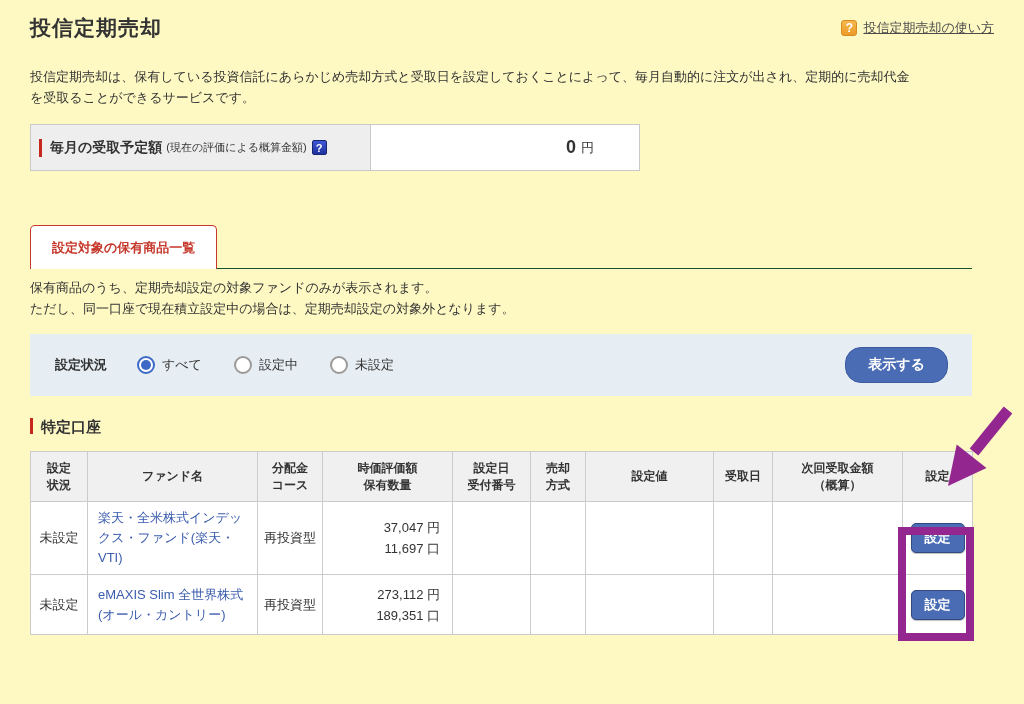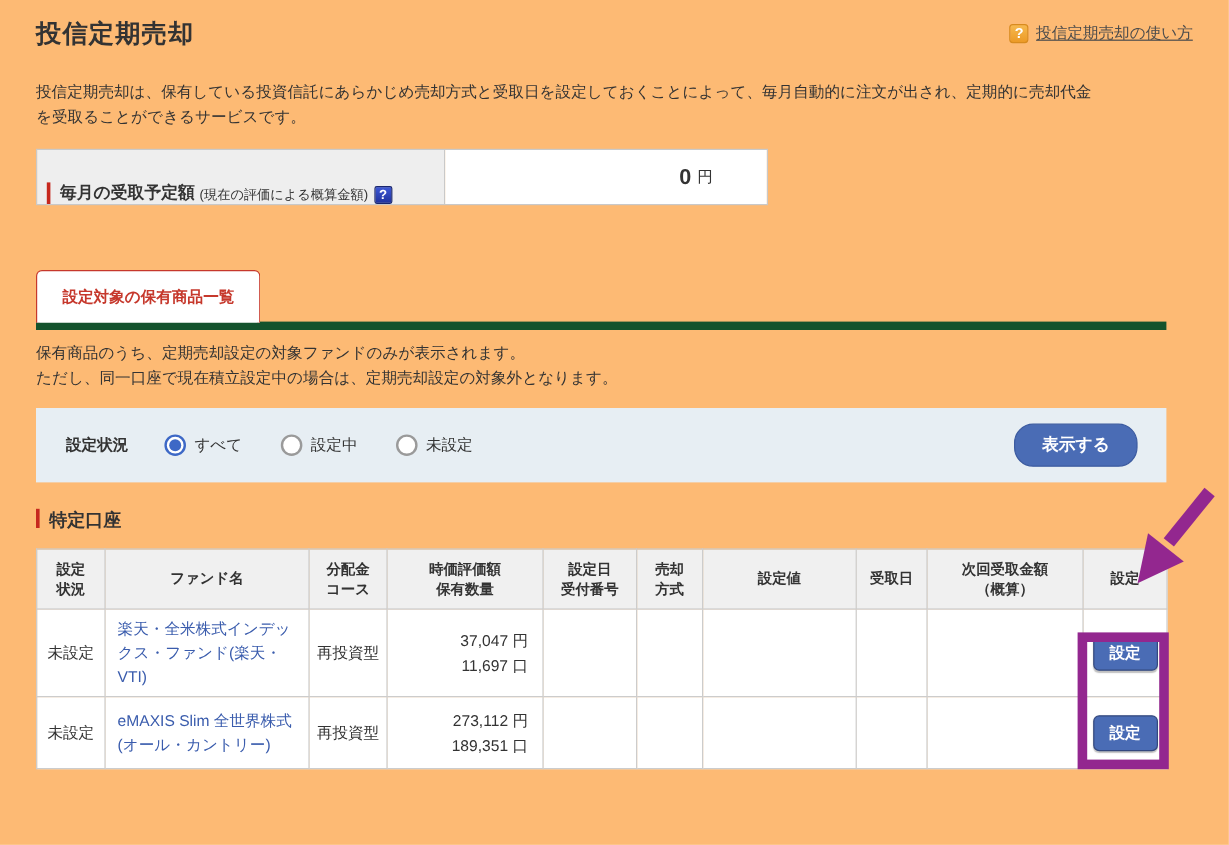--- a/index.html
+++ b/index.html
@@ -5,21 +5,21 @@
   * { box-sizing: border-box; margin: 0; padding: 0; }
   body {
     font-family: "Liberation Sans", "DejaVu Sans", sans-serif;
     color: #333;
     background: #fff;
   }
   .page {
     position: relative;
     width: 1024px;
     height: 704px;
-    background: #fdba74;
+    background: #fef9c3;
     overflow: hidden;
   }
   .content { padding: 14px 30px 0 30px; }
 
   
   .header-row { display: flex; justify-content: space-between; align-items: center; }
   .page-title { font-size: 21px; font-weight: bold; color: #333; letter-spacing: 1px; }
   .help-link { display: flex; align-items: center; gap: 6px; cursor: pointer; }
   .help-link .q-icon {
     width: 16px; height: 16px; border-radius: 3px;
@@ -32,42 +32,42 @@
 
   
   .description { margin-top: 24px; font-size: 13px; line-height: 21px; color: #333; }
 
   
   .summary-box {
     margin-top: 16px; width: 610px; height: 47px;
     border: 1px solid #c9c9c9; display: flex;
   }
   .summary-label-cell {
-    width: 340px; background: #eeeeee; display: flex; align-items: flex-end;
+    width: 340px; background: #eeeeee; display: flex; align-items: center;
     padding-left: 8px; border-right: 1px solid #c9c9c9;
   }
   .red-bar { width: 3px; height: 18px; background: #c6281e; margin-right: 8px; flex: none; }
   .summary-label { font-size: 14px; font-weight: bold; }
   .summary-sublabel { font-size: 11px; margin-left: 4px; }
   .q-icon-blue {
     width: 15px; height: 15px; margin-left: 5px; border-radius: 2px;
     background: linear-gradient(#3d58d6, #20329e);
     border: 1px solid #18256e;
     color: #fff; font-size: 11px; font-weight: bold;
     display: flex; align-items: center; justify-content: center; flex: none;
   }
   .summary-value-cell {
     flex: 1; background: #fff; display: flex; align-items: center; justify-content: flex-end;
     padding-right: 45px;
   }
   .summary-value { font-size: 18px; font-weight: bold; }
   .summary-unit { font-size: 13px; margin-left: 5px; }
 
   
-  .tab-strip { margin-top: 54px; width: 942px; border-bottom: 7px solid #14532d; display: flex; }
+  .tab-strip { margin-top: 54px; width: 942px; border-bottom: 1px solid #14532d; display: flex; }
   .tab {
     border: 1px solid #c6382c; border-bottom: none; border-radius: 5px 5px 0 0;
     background: #fff; padding: 13px 21px 12px 21px; margin-bottom: -1px;
     font-size: 13px; font-weight: bold; color: #c6382c; cursor: pointer;
   }
 
   
   .notes { margin-top: 8px; font-size: 13px; line-height: 21px; color: #333; }
 
   

